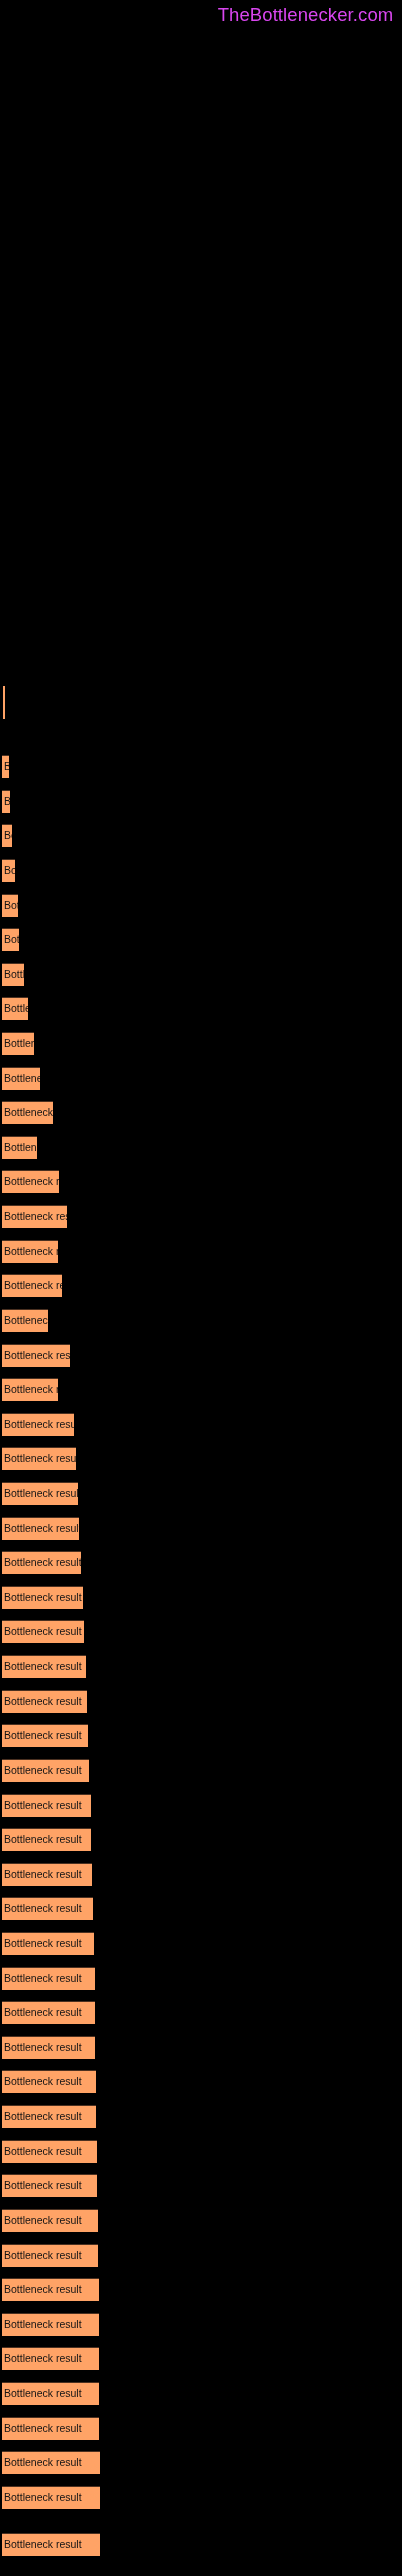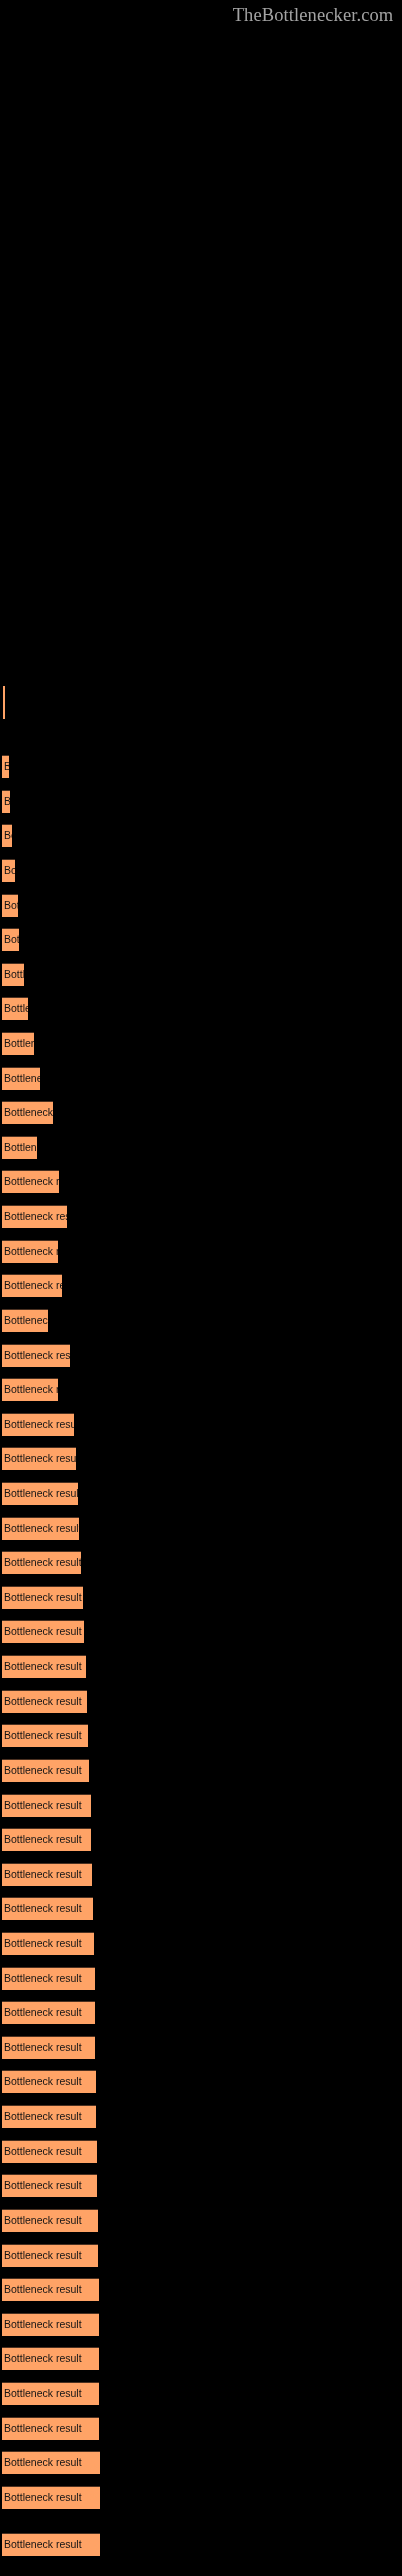--- a/index.html
+++ b/index.html
@@ -67,21 +67,21 @@
     left:3.2px;
     width:1.6px;
     background:#ffa366;
   }
 </style>
 </head>
 <body style="background: rgb(0, 0, 0);">
 
 <div id="page" style="background: rgb(0, 0, 0);">
 
-  <div id="site-title" style="color: #a3a3a3; font-family: Liberation Serif, serif;">TheBottlenecker.com</div>
+  <div id="site-title" style="color: #d946ef;">TheBottlenecker.com</div>
 
   <div id="plot-area">
       <div class="bar-row" style="top: 686px; height: 33px;">
         <div class="hairline" style="top: 0px; height: 33px; background: rgb(255, 163, 102);"></div>
       </div>
       <div class="bar-row" style="top: 755px; height: 22.5px;">
         <div class="bar" style="width: 7.2px; background: rgb(255, 163, 102); border-top-color: rgb(74, 48, 32);">
           <span class="bar-label" style="color: rgb(20, 20, 20);">Bottleneck result</span>
         </div>
       </div>

